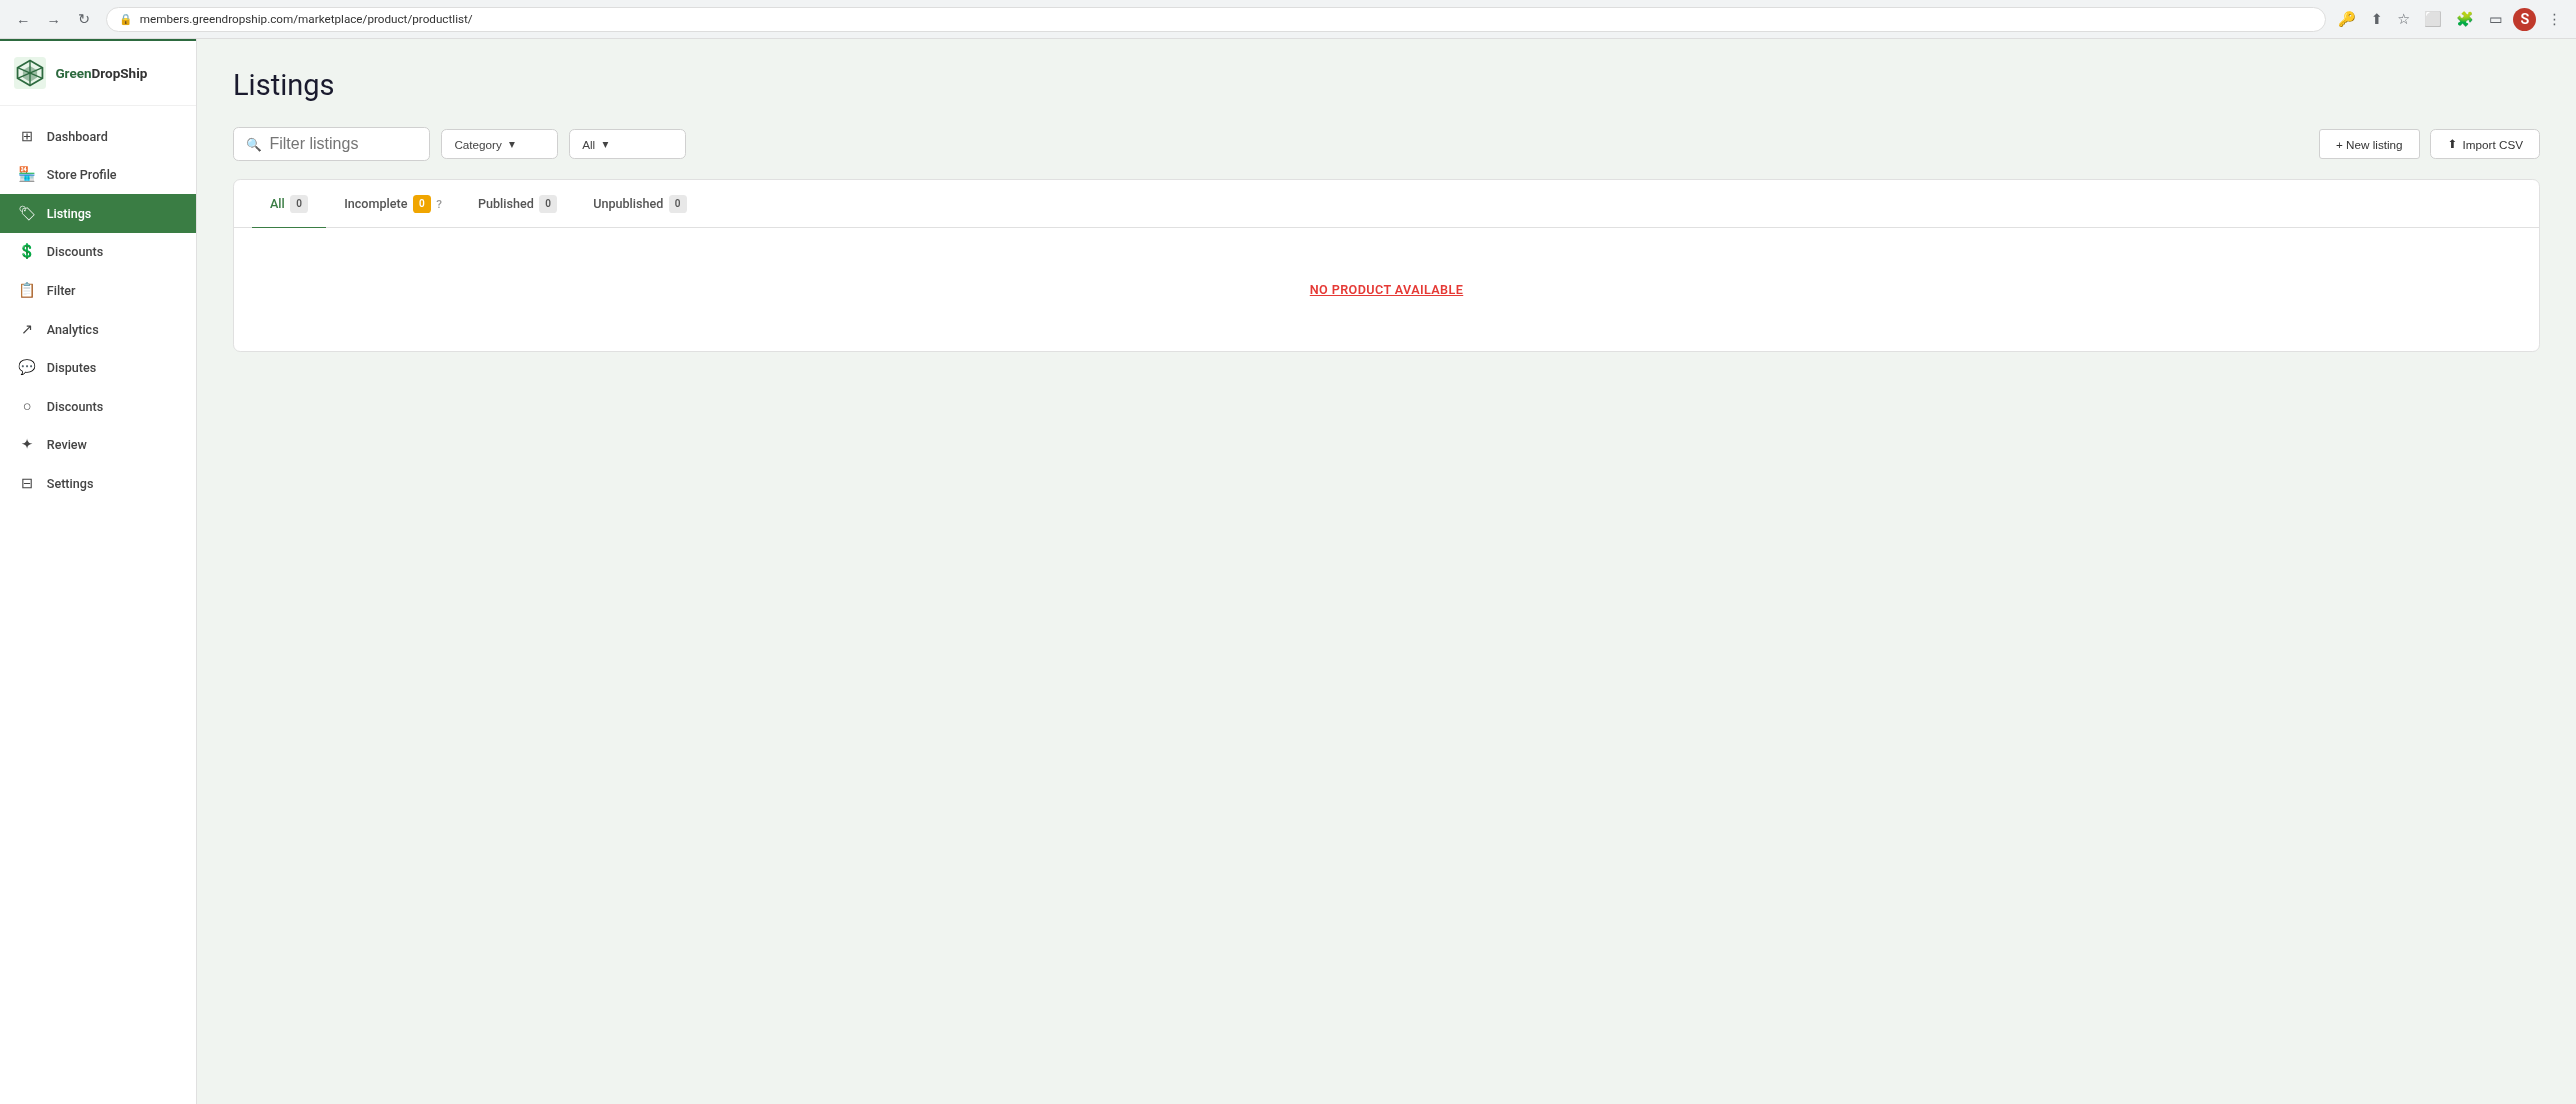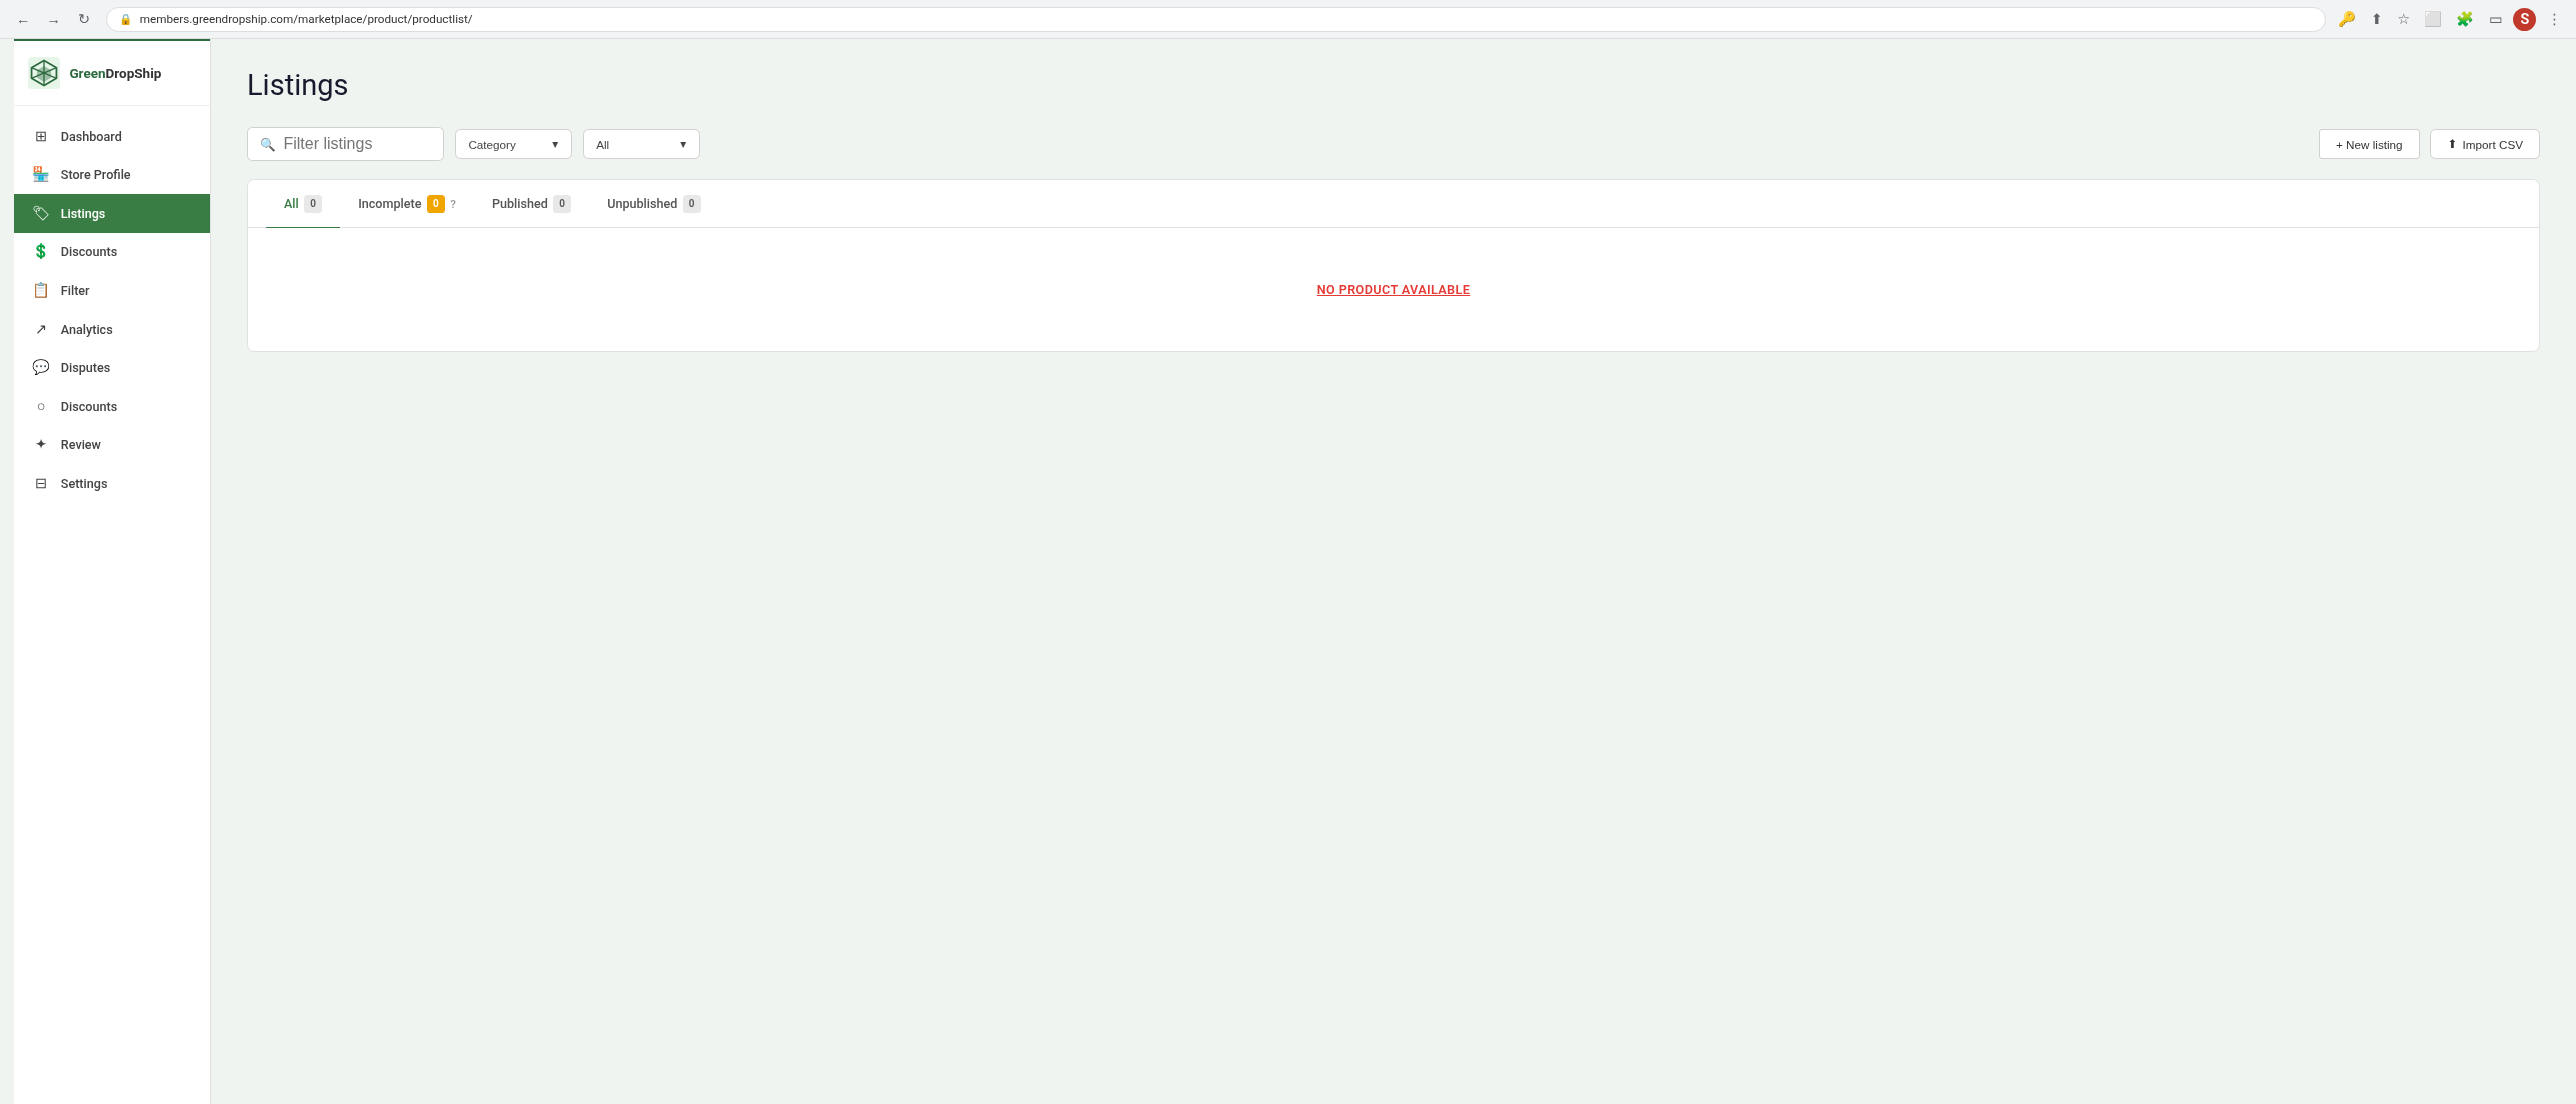--- a/index.html
+++ b/index.html
@@ -69,21 +69,20 @@
       color: white;
       font-size: 10.8px;
       font-weight: 600;
     }
 
     
     .app-layout {
       display: flex;
       flex: 1;
       overflow: hidden;
-      margin-left: 14px;
     }
 
     
     .sidebar {
       width: 197px;
       background: white;
       border-right: 0.9px solid #e0e0e0;
       display: flex;
       flex-direction: column;
       overflow-y: auto;
@@ -178,21 +177,21 @@
       align-items: center;
       gap: 7.2px;
       background: white;
       border: 0.9px solid #d0d0d0;
       border-radius: 5.4px;
       padding: 7.2px 12.6px;
       font-size: 11.7px;
       color: #444;
       cursor: pointer;
       min-width: 117px;
-      justify-content: space-between;
+      justify-content: flex-start;
     }
     .toolbar-right {
       margin-left: auto;
       display: flex;
       gap: 10.8px;
     }
     .btn-new-listing {
       background: white;
       border: 0.9px solid #d0d0d0;
       border-radius: 3px;

